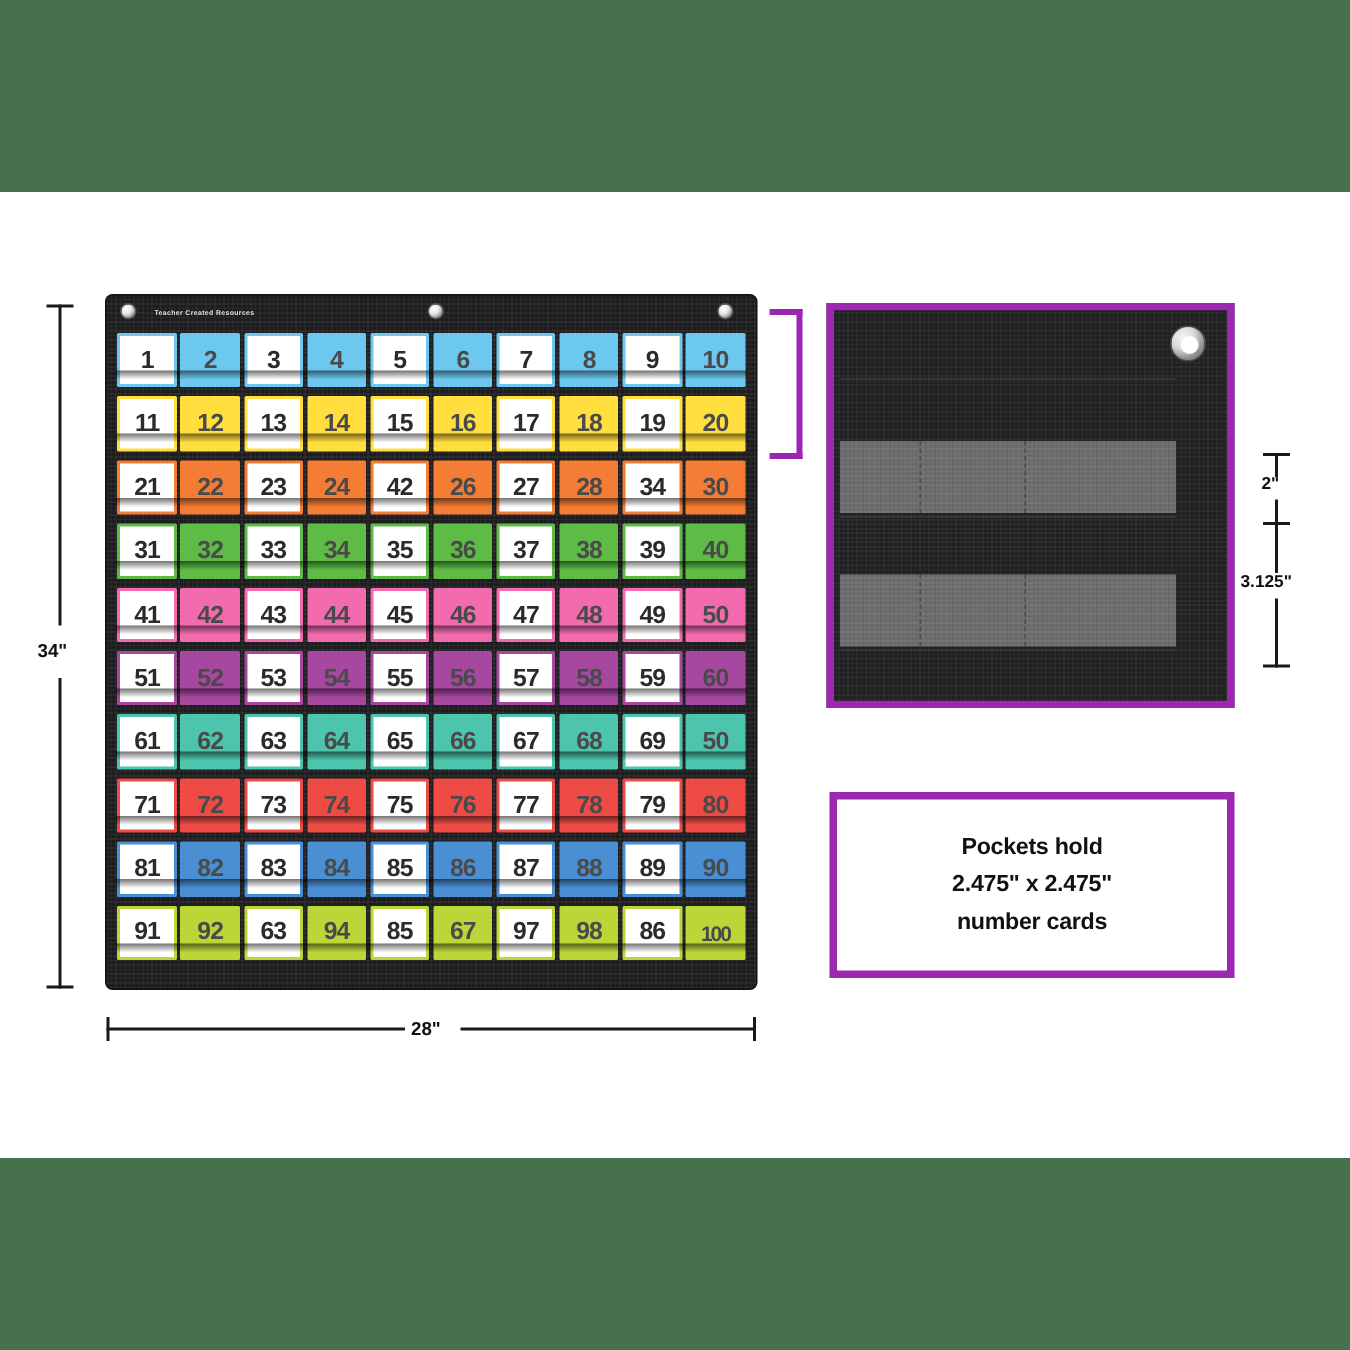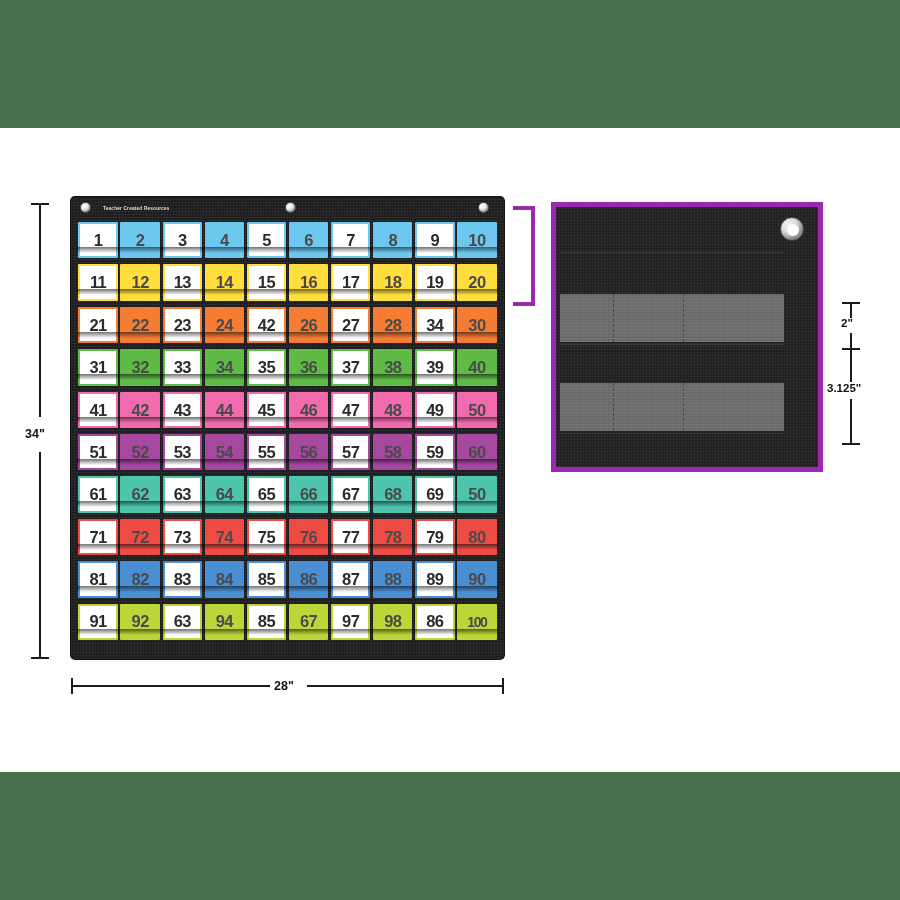--- a/index.html
+++ b/index.html
@@ -505,14 +505,19 @@
   <div class="dim-line" style="left:850px; top:302px; width:2px; height:16px;"></div>
   <div class="dim-label" style="left:841px; top:317px; font-size:11.5px;">2"</div>
   <div class="dim-line" style="left:850px; top:333px; width:2px; height:17px;"></div>
   <div class="dim-line" style="left:842px; top:348px; width:18px; height:2px;"></div>
 
   <div class="dim-line" style="left:850px; top:350px; width:2px; height:32px;"></div>
   <div class="dim-label" style="left:827px; top:382px; font-size:11.5px;">3.125"</div>
   <div class="dim-line" style="left:850px; top:399px; width:2px; height:46px;"></div>
   <div class="dim-line" style="left:842px; top:443px; width:18px; height:2px;"></div>
 
+  <div id="textbox">
+    <div>Pockets hold</div>
+    <div>2.475" x 2.475"</div>
+    <div>number cards</div>
+  </div>
 
 </div>
 
 </body></html>

